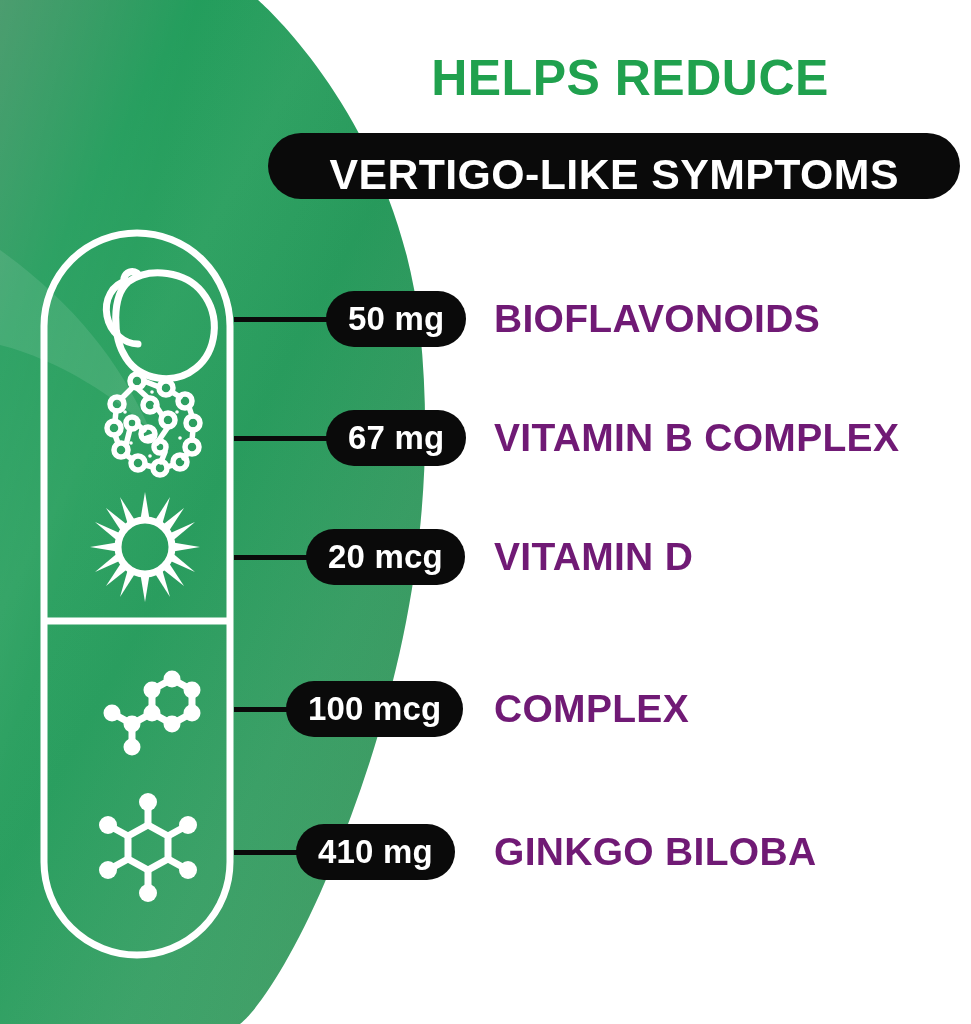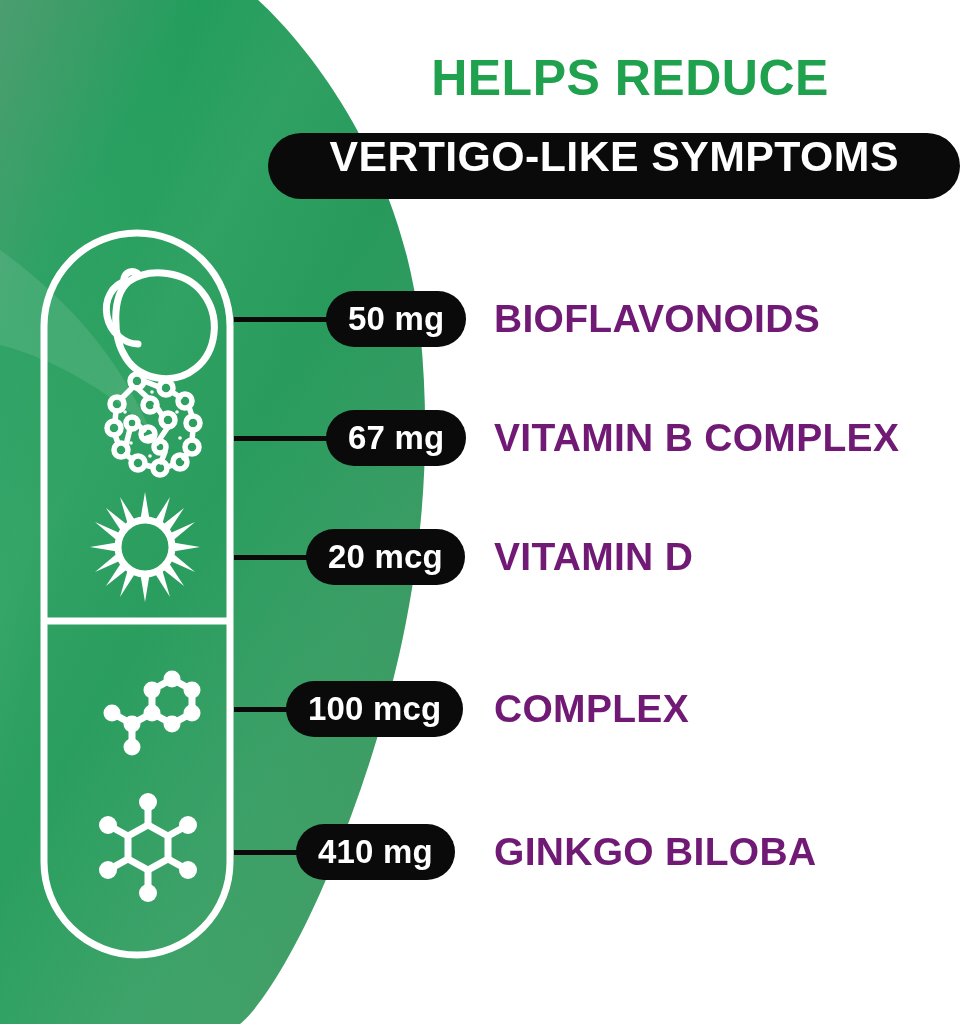--- a/index.html
+++ b/index.html
@@ -21,21 +21,21 @@
     letter-spacing:0.5px;
     line-height:1.05;
     white-space:nowrap;
   }
   .subpill{
     position:absolute;
     left:268px;top:133px;
     width:692px;height:66px;
     background:#0a0a0a;
     border-radius:33px;
-    display:flex;align-items:flex-start;justify-content:center;
+    display:flex;align-items:flex-end;justify-content:center;
   }
   .subpill span{
     color:#ffffff;
     font-size:42px;
     font-weight:800;
     letter-spacing:0.4px;
     white-space:nowrap;
     transform:scaleX(1.02);
   }
   .capsule-svg{position:absolute;left:0;top:0;}

